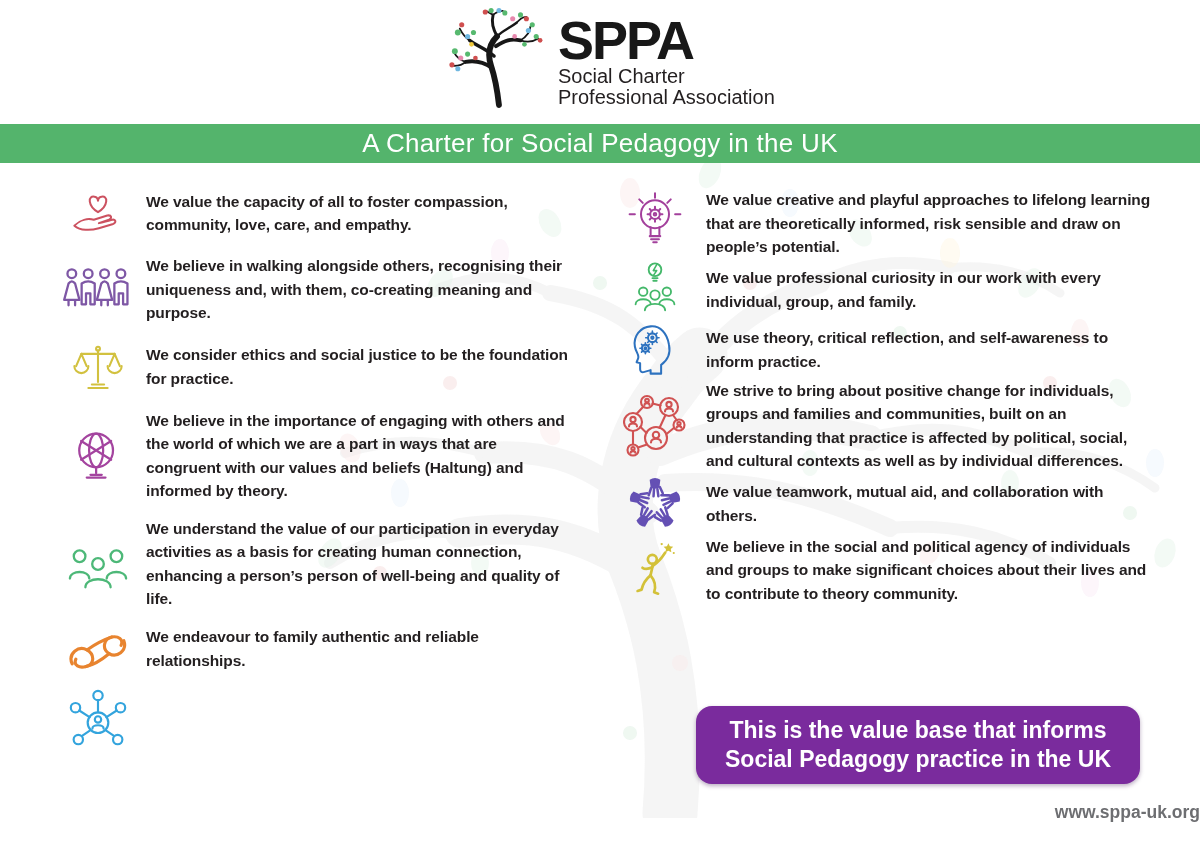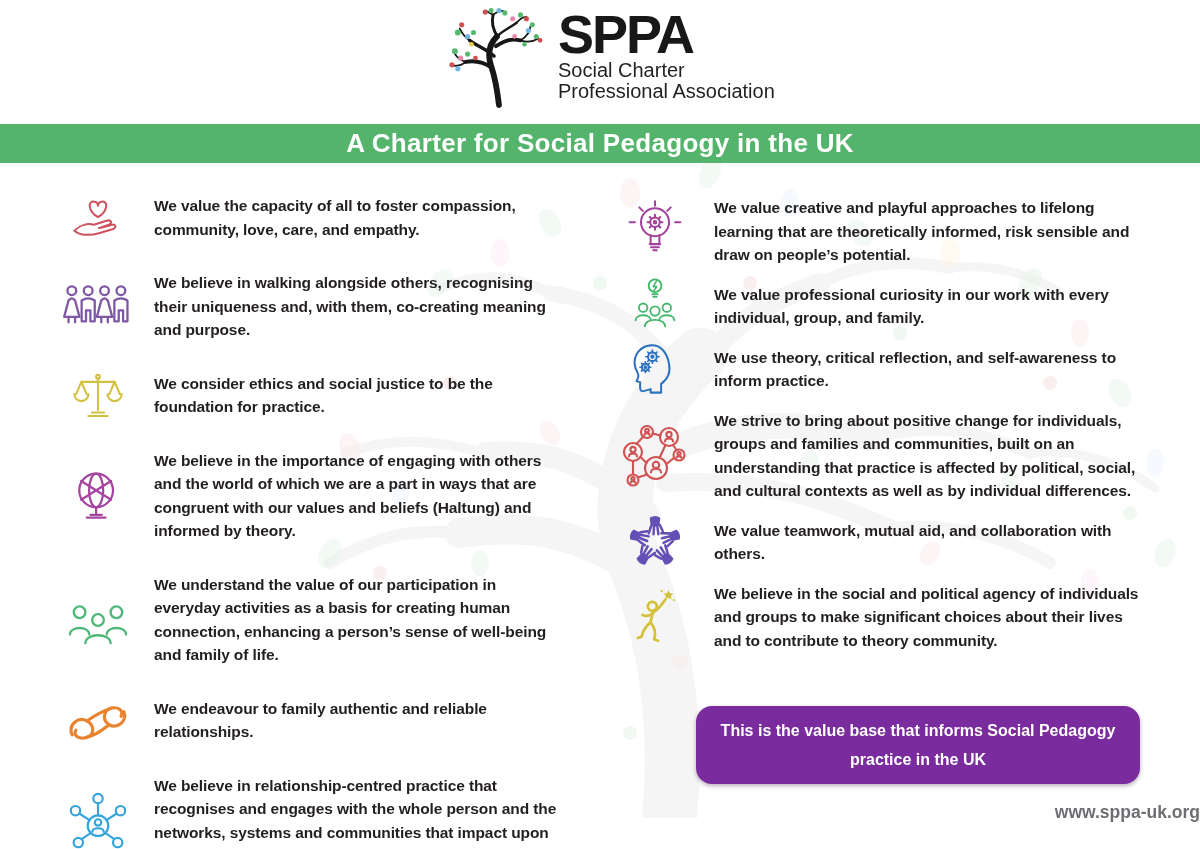--- a/index.html
+++ b/index.html
@@ -1,38 +1,38 @@
 <!DOCTYPE html>
 <html><head>
 <meta charset="utf-8">
 <style>
   html,body{margin:0;padding:0;background:#fff;}
   .page{position:relative;width:1200px;height:849px;background:#ffffff;overflow:hidden;
         font-family:"Liberation Sans",sans-serif;color:#231f20;}
   .watermark{position:absolute;left:250px;top:128px;width:950px;height:690px;opacity:.55;pointer-events:none;}
   
-  .logo{position:absolute;left:448px;top:8px;display:flex;align-items:flex-start;gap:12px;}
+  .logo{position:absolute;left:448px;top:8px;display:flex;align-items:flex-end;gap:12px;}
   .logo-tree{width:98px;height:100px;}
   .logo-text{display:flex;flex-direction:column;}
   .logo-acronym{font-size:54px;font-weight:bold;letter-spacing:-2px;line-height:52px;color:#181818;}
   .logo-sub{font-size:20px;line-height:21px;color:#231f20;}
   
   .banner{position:absolute;left:0;top:124px;width:1200px;height:39px;display:flex;align-items:center;justify-content:center;}
-  .banner span{color:#ffffff;font-weight:bold;font-size:26px;letter-spacing:.3px;}
+  .banner span{color:#ffffff;font-weight:normal;font-size:26px;letter-spacing:.3px;}
   
   .col{position:absolute;display:flex;flex-direction:column;}
   .col-left{left:58px;top:186px;width:514px;gap:14px;}
   .col-right{left:612px;top:188px;width:544px;}
   .row{display:flex;align-items:center;gap:8px;}
   .icon{flex:0 0 80px;display:flex;align-items:center;justify-content:center;}
   .col-right .icon{flex:0 0 86px;}
-  .txt{margin:8px;font-weight:bold;font-size:15.5px;line-height:23.5px;color:#231f20;letter-spacing:-.1px;}
+  .txt{margin:0;font-weight:bold;font-size:15.5px;line-height:23.5px;color:#231f20;letter-spacing:-.1px;}
   
   .callout{position:absolute;left:696px;top:706px;width:444px;box-sizing:border-box;padding:10px 10px;
-           border-radius:16px;color:#ffffff;font-weight:bold;font-size:16px;line-height:29px;text-align:center;
+           border-radius:16px;color:#ffffff;font-weight:bold;font-size:23px;line-height:29px;text-align:center;
            box-shadow:0 2px 4px rgba(60,20,80,.35);}
   
   .footer{position:absolute;left:0;top:802px;width:1200px;text-align:right;
           color:#6d6e71;font-weight:bold;font-size:17.5px;}
   svg{display:block;}
 </style>
 </head>
 <body>
 
 <div class="page">
@@ -218,21 +218,21 @@
             <g fill="none" stroke="currentColor" stroke-width="2.4" stroke-linecap="round" stroke-linejoin="round">
           <circle cx="13" cy="19" r="6"></circle>
               <circle cx="51" cy="19" r="6"></circle>
               <circle cx="32" cy="27" r="6"></circle>
           <path d="M3 42 C 3 33 23 33 23 42"></path>
           <path d="M41 42 C 41 33 61 33 61 42"></path>
           <path d="M19 51 C 19 40 45 40 45 51"></path>
         </g>
           </svg>
       </span>
-      <p class="txt">We understand the value of our participation in everyday activities as a basis for creating human connection, enhancing a person’s sense of well-being and family of life.</p>
+      <p class="txt">We understand the value of our participation in everyday activities as a basis for creating human connection, enhancing a person’s person of well-being and quality of life.</p>
     </div>
 
     <div class="row">
       <span class="icon" style="color: rgb(232, 132, 47);">
         <svg width="60" height="48" viewBox="0 0 64 52">
             <g fill="none" stroke="currentColor" stroke-width="3.4" stroke-linecap="round" stroke-linejoin="round">
           <path d="M4 42 C -1 31 11 22 20 27 C 29 32 28 43 19 45 C 12 47 5 44 8 37"></path>
           <path d="M60 17 C 64 28 52 36 44 31 C 36 26 38 15 47 13 C 54 12 60 15 57 22"></path>
           <path d="M20 27 C 30 20 38 16 47 13"></path>
           <path d="M19 45 C 31 42 38 36 44 31"></path>
@@ -251,21 +251,20 @@
           <path d="M26 42.5 C 26 37.5 38 37.5 38 42.5"></path>
           <circle cx="32" cy="7" r="5"></circle>
               <circle cx="8" cy="20" r="5"></circle>
               <circle cx="56" cy="20" r="5"></circle>
           <circle cx="11" cy="54" r="5"></circle>
               <circle cx="53" cy="54" r="5"></circle>
           <path d="M32 25 V12 M23 30 L12 23 M41 30 L52 23 M24 44 L15 50 M40 44 L49 50"></path>
         </g>
           </svg>
       </span>
-      <p class="txt">We believe in relationship-centred practice that recognises and engages with the whole person and the networks, systems and communities that impact upon their lives.</p>
     </div>
 
   </section>
 
   <section class="col col-right">
 
     <div class="row">
       <span class="icon" style="color: rgb(163, 64, 156);">
         <svg width="56" height="68" viewBox="0 0 64 74">
             <g fill="none" stroke="currentColor" stroke-width="2.3" stroke-linecap="round" stroke-linejoin="round">

